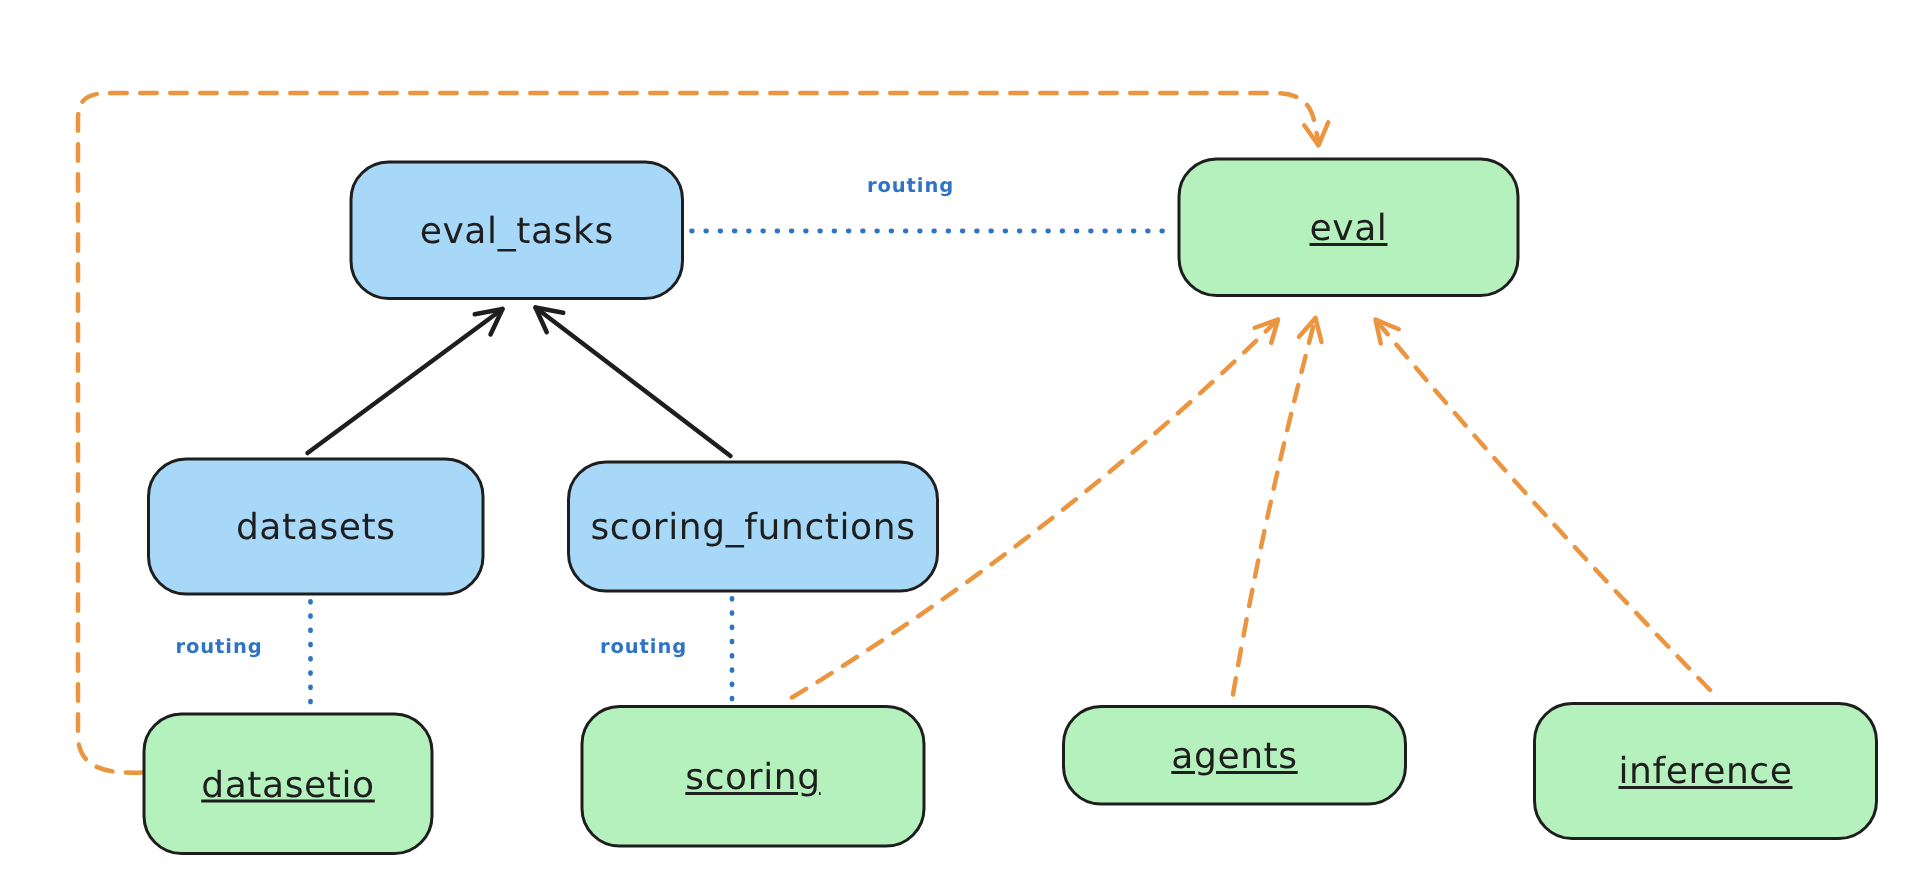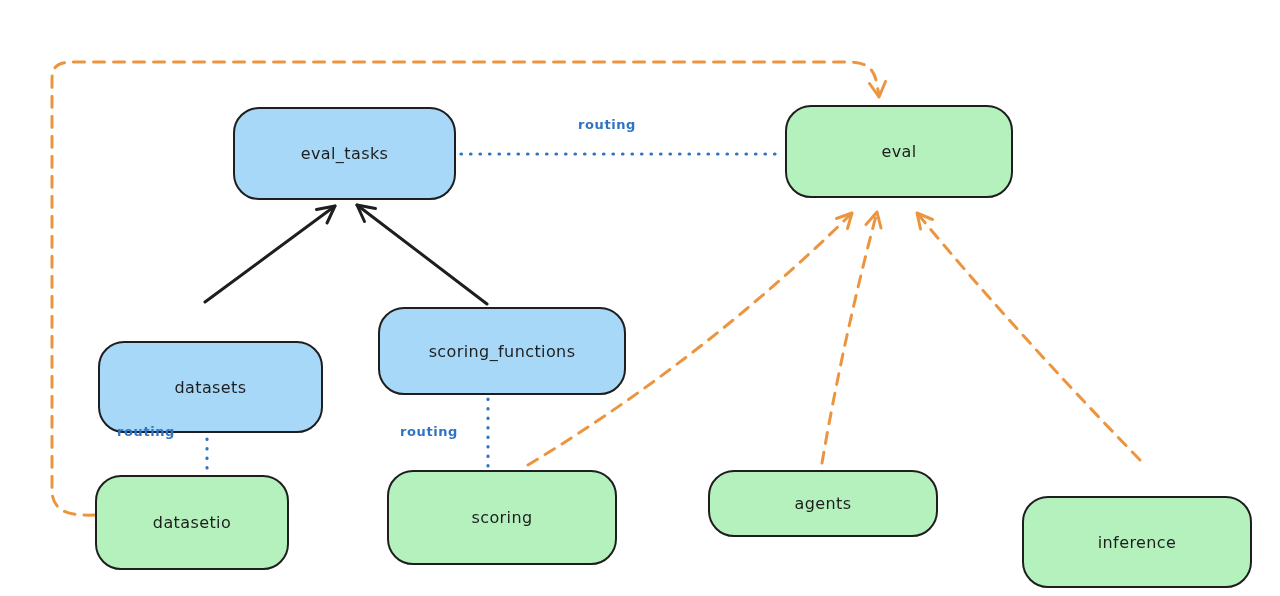--- a/index.html
+++ b/index.html
@@ -18,26 +18,26 @@
     pointer-events: none;
   }
   .node {
     position: absolute;
     box-sizing: border-box;
     border: 2.5px solid var(--stroke, #1e1e1e);
     border-radius: 26px;
     display: flex;
     align-items: center;
     justify-content: center;
-    font-size: 16px;
+    font-size: 24px;
     color: var(--stroke, #1e1e1e);
     letter-spacing: 0.4px;
   }
   .node.blue  { background: var(--blue-fill, #a5d8ff); }
-  .node.green { background: var(--green-fill, #b2f2bb); }
+  .node.green { background: var(--green-fill, #b2f2bb); text-decoration: underline; }
   .edge-label {
     position: absolute;
     color: var(--blue-line, #2573c4);
     font-size: 13px;
     font-weight: 700;
     letter-spacing: 0.6px;
     white-space: nowrap;
   }
   .stroke-black  { stroke: var(--stroke, #1e1e1e); }
   .stroke-blue   { stroke: var(--blue-line, #2573c4); }
@@ -84,31 +84,31 @@
     <g class="stroke-orange" stroke-width="3" stroke-linecap="round">
       <path stroke-dasharray="11 9" d="M1140 460 Q1012 328 917 213"></path>
       <path d="M917 213 L920.5 229 M917 213 L932.5 219.5"></path>
     </g>
   </svg>
 
   <div class="node blue" style="left:233px; top:107px; width:223px; height:93px;">eval_tasks</div>
 
   <div class="node green" style="left:785px; top:105px; width:228px; height:93px;">eval</div>
 
-  <div class="node blue" style="left:98px; top:305px; width:225px; height:92px;margin-top:36px;">datasets</div>
+  <div class="node blue" style="left:98px; top:305px; width:225px; height:92px;">datasets</div>
 
   <div class="node blue" style="left:378px; top:307px; width:248px; height:88px;">scoring_functions</div>
 
   <div class="node green" style="left:95px; top:475px; width:194px; height:95px;">datasetio</div>
 
   <div class="node green" style="left:387px; top:470px; width:230px; height:95px;text-align:right;">scoring</div>
 
   <div class="node green" style="left:708px; top:470px; width:230px; height:67px;">agents</div>
 
-  <div class="node green" style="left:1022px; top:468px; width:230px; height:92px;margin-top:28px;">inference</div>
+  <div class="node green" style="left:1022px; top:468px; width:230px; height:92px;">inference</div>
 
   <div class="edge-label" style="left:578px; top:117px;">routing</div>
 
   <div class="edge-label" style="left:117px; top:424px;">routing</div>
 
   <div class="edge-label" style="left:400px; top:424px;">routing</div>
 
 </div>
 
 </body></html>

